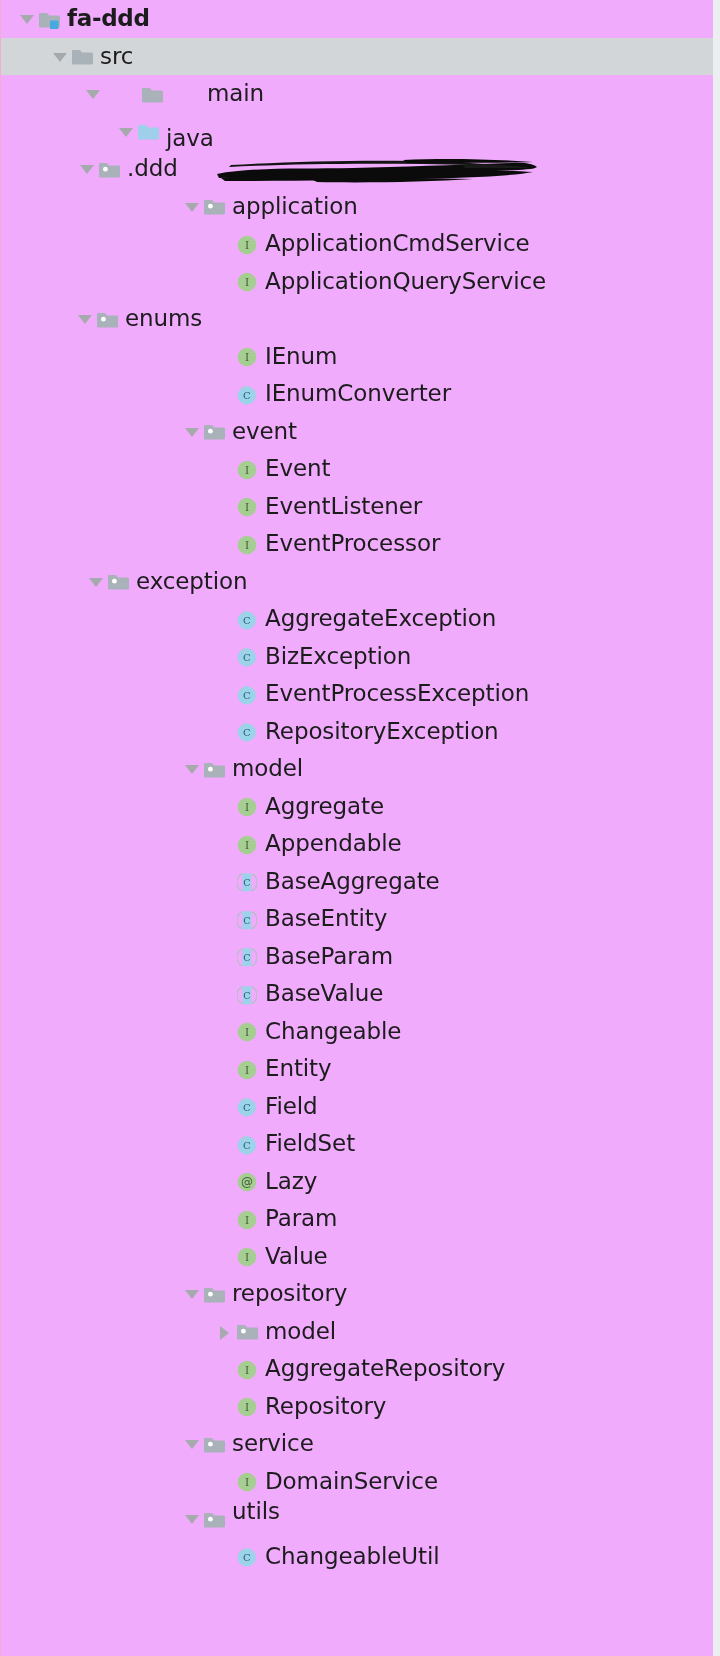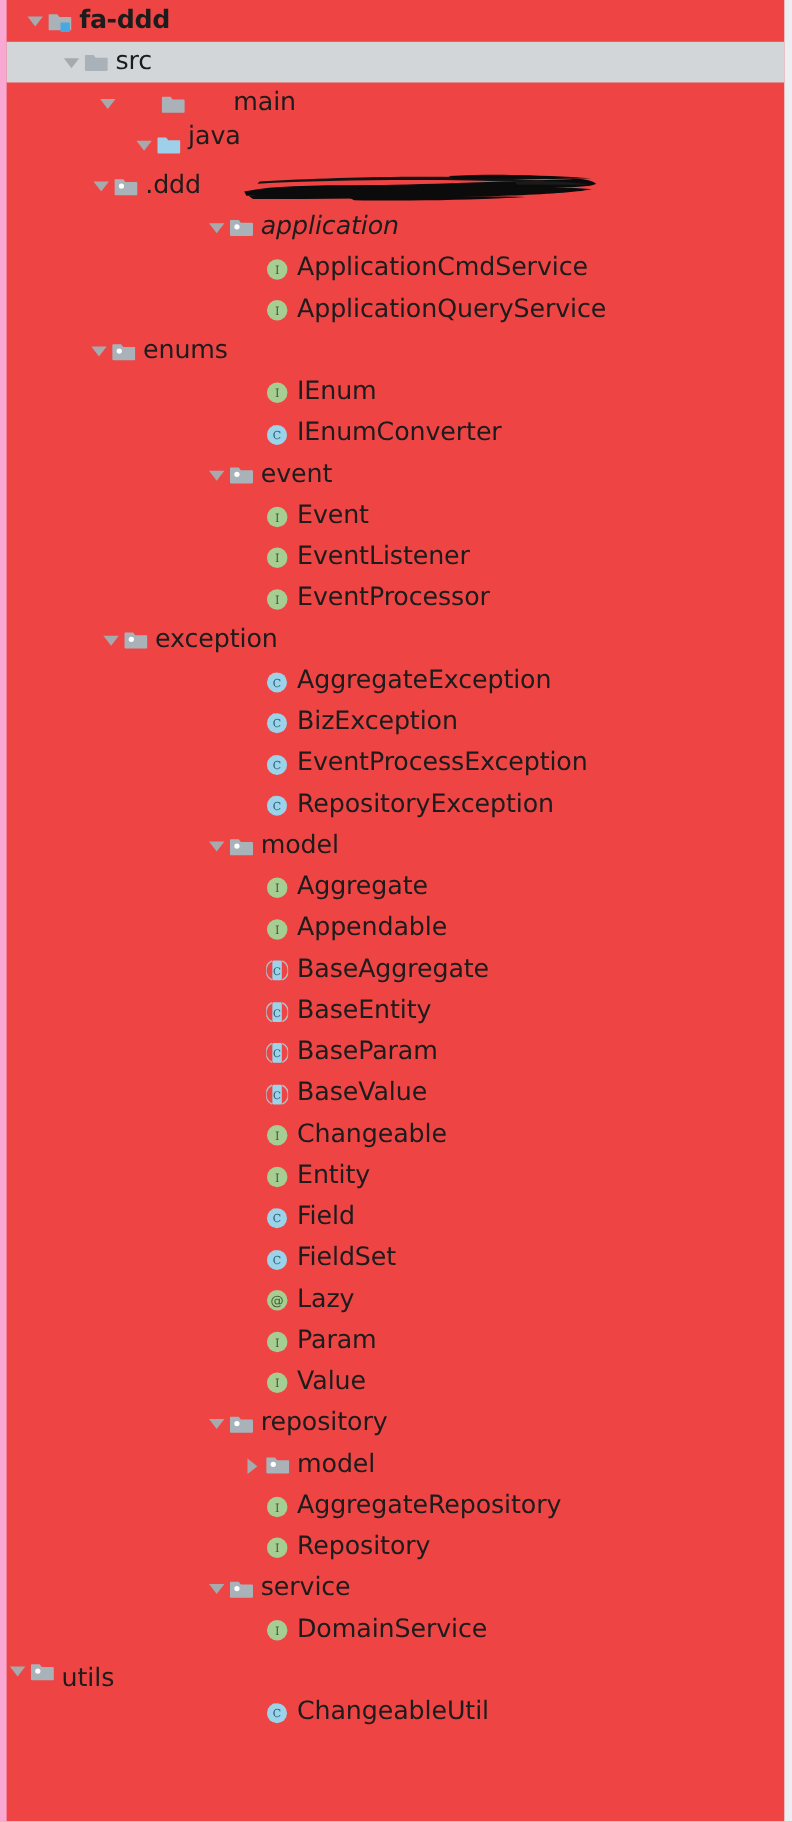--- a/index.html
+++ b/index.html
@@ -9,22 +9,22 @@
     height: 1656px;
     background: #ffffff;
     font-family: "DejaVu Sans", "Liberation Sans", sans-serif;
     overflow: hidden;
   }
 
   #tree-panel {
     position: relative;
     width: 720px;
     height: 1656px;
-    background: #ef4444;
-    border-left: 6px solid #f9a8d4;
+    background: #f0abfc;
+    border-left: 1px solid #f9a8d4;
     border-right: 7px solid #eceef1;
   }
 
   .tree-row {
     position: relative;
     display: flex;
     align-items: center;
     height: 37.5px;
     width: 100%;
     white-space: nowrap;
@@ -131,21 +131,21 @@
         <span class="twisty expanded"></span>
         <span class="icon">
           <svg width="21" height="20" viewBox="0 0 21 20">
             <path d="M1 3 h7 l2 2.5 h10 a1 1 0 0 1 1 1 V16.5 a1 1 0 0 1 -1 1 H1 a1 1 0 0 1 -1 -1 V4 a1 1 0 0 1 1 -1 z" fill="#a9b2b9"></path>
           </svg>
         </span>
         <span class="label">main</span>
       </div>
     </div>
     <div class="tree-row">
-      <div style="display: flex; align-items: flex-start; padding-left: 115px; position: relative;">
+      <div style="display: flex; align-items: flex-end; padding-left: 115px; position: relative;">
         <span class="twisty expanded"></span>
         <span class="icon">
           <svg width="21" height="20" viewBox="0 0 21 20">
             <path d="M1 3 h7 l2 2.5 h10 a1 1 0 0 1 1 1 V16.5 a1 1 0 0 1 -1 1 H1 a1 1 0 0 1 -1 -1 V4 a1 1 0 0 1 1 -1 z" fill="#9fd0ea"></path>
           </svg>
         </span>
         <span class="label">java</span>
       </div>
     </div>
     <div class="tree-row redacted-row">
@@ -164,21 +164,21 @@
             <path d="M8 20 C60 14, 130 13, 200 12 C250 11, 290 12, 320 14 C300 18, 250 20, 200 21 C140 22, 70 23, 12 23 Z" fill="#0b0b0b"></path>
             <path d="M16 9 C70 6, 140 5, 210 6 C260 7, 300 8, 322 11 C296 7, 250 4, 200 3 C140 2, 70 4, 18 7 Z" fill="#141414"></path>
             <path d="M190 2 C230 0, 280 1, 320 4 C290 5, 240 5, 195 5 Z" fill="#0b0b0b"></path>
             <path d="M100 22 C150 20, 210 20, 260 21 C215 24, 150 25, 104 24 Z" fill="#0b0b0b"></path>
             <path d="M250 7 C275 6, 300 7, 318 10 C300 10, 272 10, 252 10 Z" fill="#1a1a1a"></path>
           </svg>
         </span>
       </div>
     </div>
     <div class="tree-row">
-      <div style="display: flex; align-items: center; padding-left: 181px; position: relative; font-style: italic;">
+      <div style="display: flex; align-items: center; padding-left: 181px; position: relative;">
         <span class="twisty expanded"></span>
         <span class="icon">
           <svg width="21" height="20" viewBox="0 0 21 20">
             <path d="M1 3 h7 l2 2.5 h10 a1 1 0 0 1 1 1 V16.5 a1 1 0 0 1 -1 1 H1 a1 1 0 0 1 -1 -1 V4 a1 1 0 0 1 1 -1 z" fill="#a9b2b9"></path>
             <circle cx="6.4" cy="9.2" r="2.4" fill="#ffffff"></circle>
           </svg>
         </span>
         <span class="label">application</span>
       </div>
     </div>
@@ -599,21 +599,21 @@
         <span class="icon">
           <svg width="20" height="20" viewBox="0 0 20 20">
             <circle cx="10" cy="10" r="9.3" fill="#a6ce92"></circle>
             <text x="10" y="14.3" text-anchor="middle" font-family="DejaVu Serif, Liberation Serif, serif" font-size="10.5" fill="#3f5b33">I</text>
           </svg>
         </span>
         <span class="label">DomainService</span>
       </div>
     </div>
     <div class="tree-row">
-      <div style="display: flex; align-items: flex-end; position: relative;">
+      <div style="display: flex; align-items: flex-start; padding-left: 181px; position: relative;">
         <span class="twisty expanded"></span>
         <span class="icon">
           <svg width="21" height="20" viewBox="0 0 21 20">
             <path d="M1 3 h7 l2 2.5 h10 a1 1 0 0 1 1 1 V16.5 a1 1 0 0 1 -1 1 H1 a1 1 0 0 1 -1 -1 V4 a1 1 0 0 1 1 -1 z" fill="#a9b2b9"></path>
             <circle cx="6.4" cy="9.2" r="2.4" fill="#ffffff"></circle>
           </svg>
         </span>
         <span class="label">utils</span>
       </div>
     </div>

